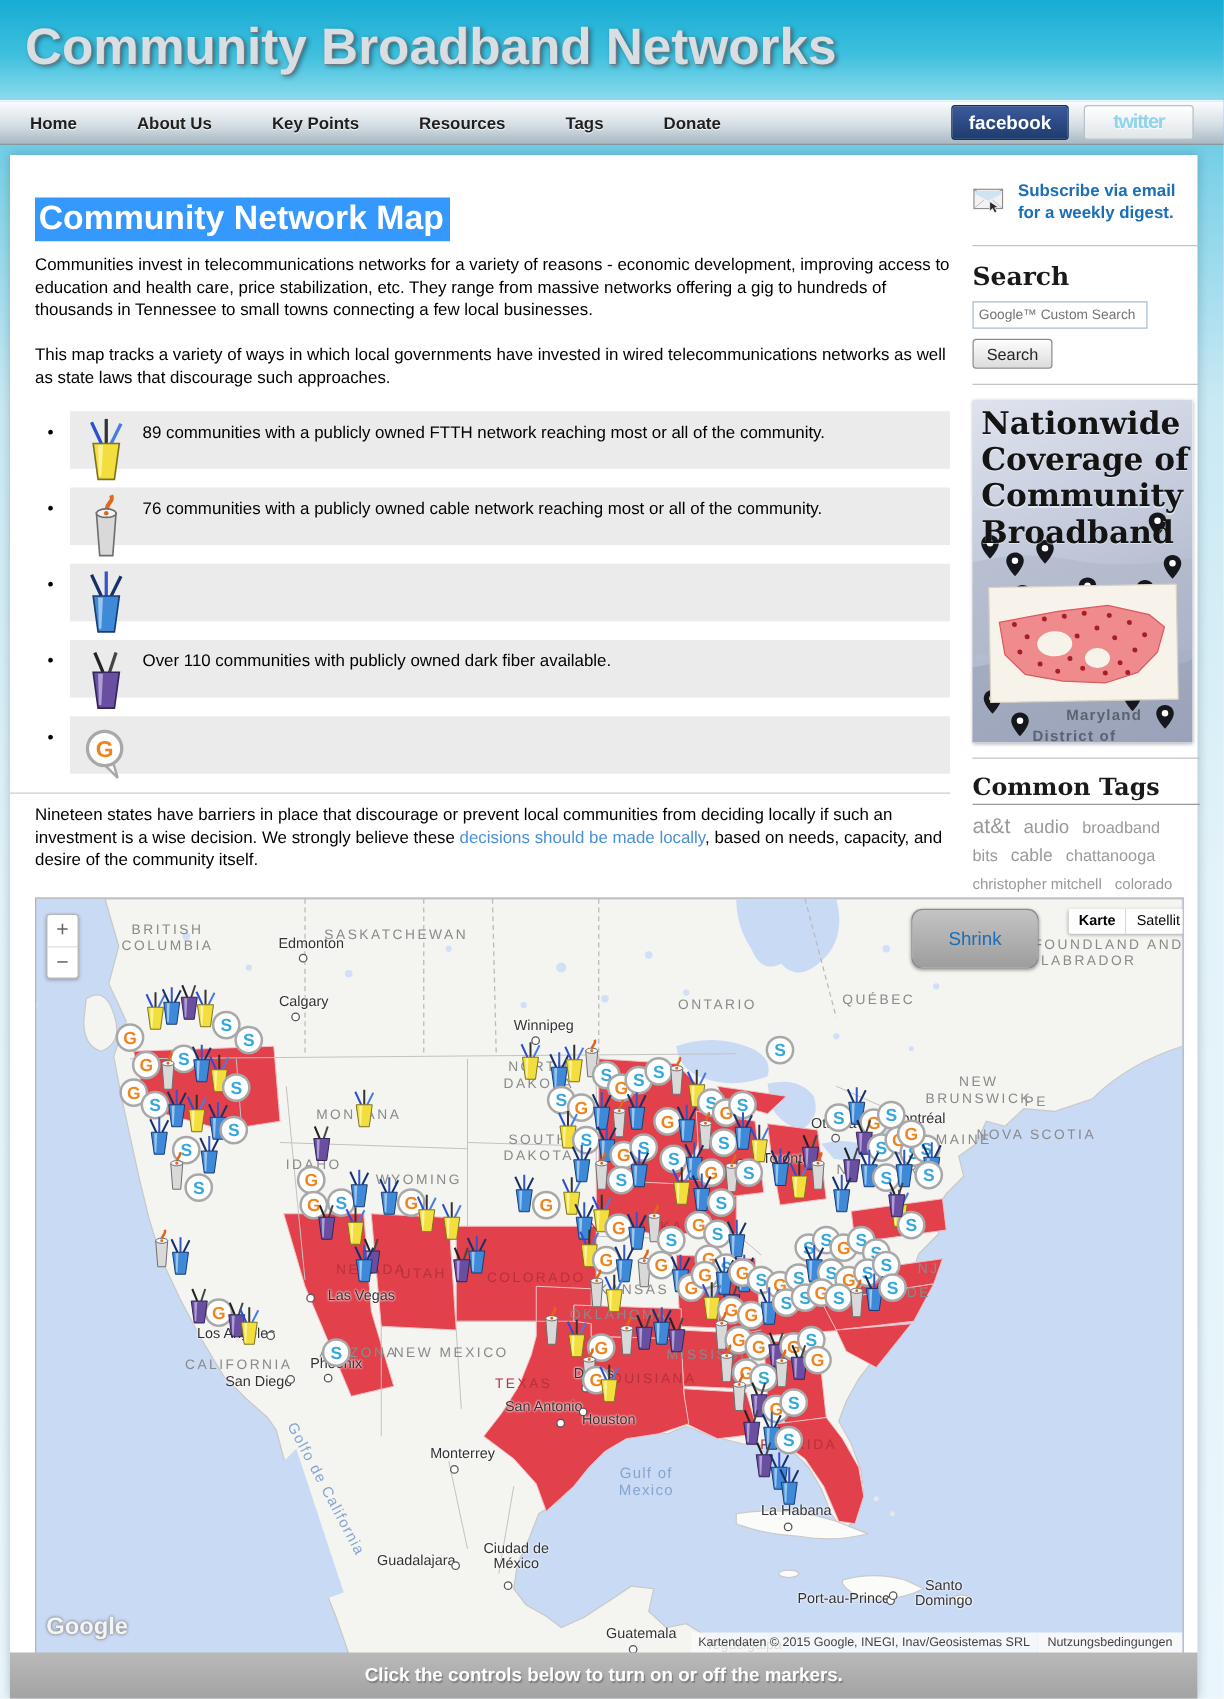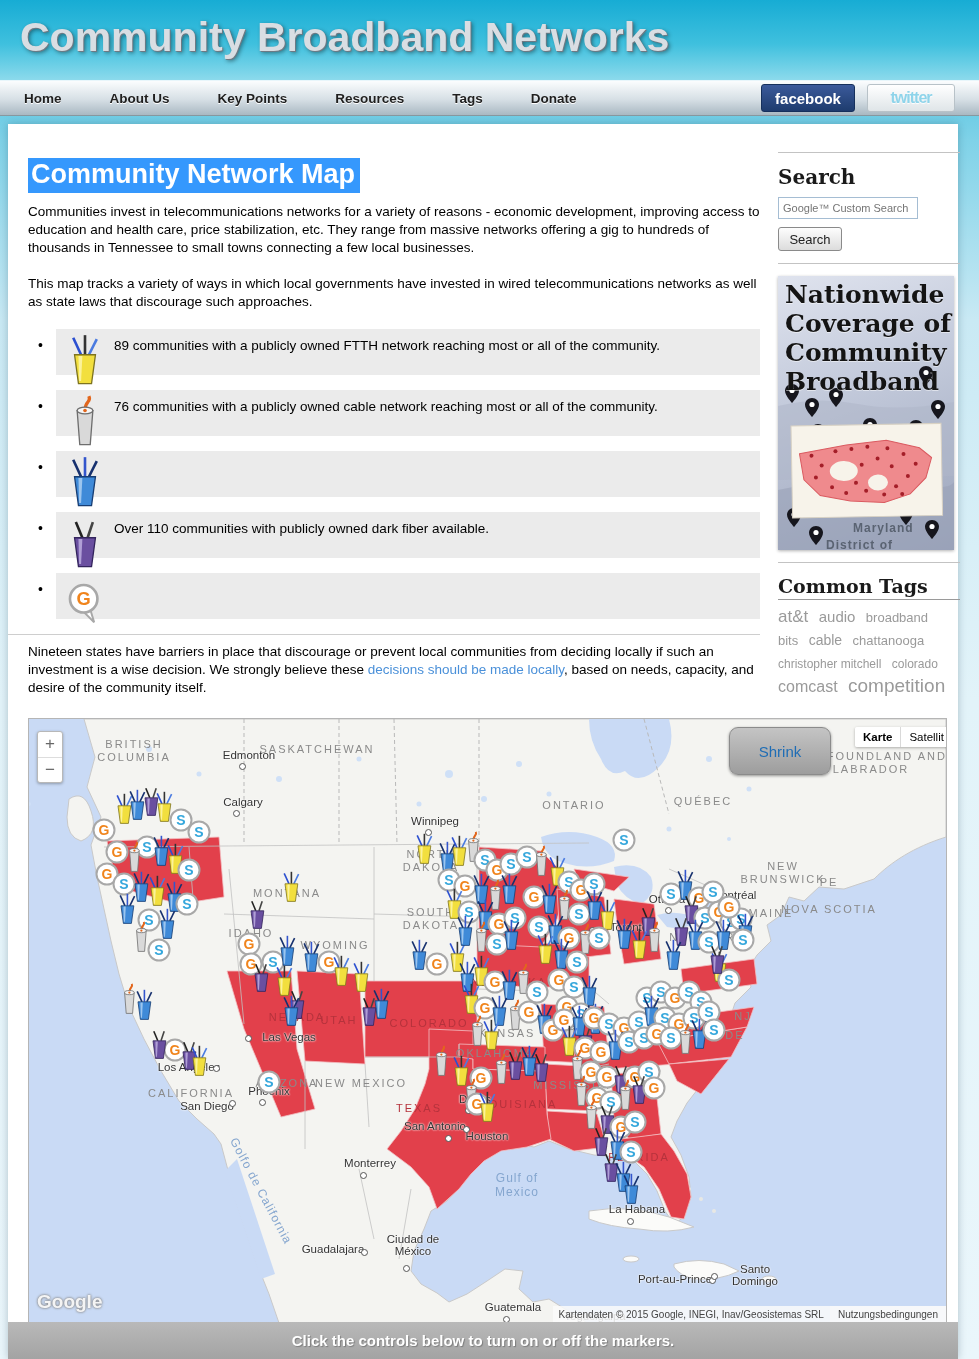--- a/index.html
+++ b/index.html
@@ -212,20 +212,30 @@
           <div class="b-box"><svg class="b-ic" viewBox="0 0 26 32">
               <use href="#sym-gtail"></use>
             </svg></div>
         </li>
       </ul>
     <hr class="node-sep">
     <p class="para after-node"><span>Nineteen states have barriers in place that discourage or prevent local communities from deciding locally if such an investment is a wise decision. We strongly believe these </span><span class="link">decisions should be made locally</span><span>, based on needs, capacity, and desire of the community itself.</span></p>
   </div>
 
   <div class="sidebar">
+    <div class="sub-row">
+      <svg width="46" height="40" viewBox="0 0 46 40">
+        <rect x="2" y="5" width="40" height="27" fill="#f2f2f2" stroke="#888" stroke-width="1.5"></rect>
+        <path d="M2,5 L22,19 L42,5" fill="none" stroke="#888" stroke-width="1.5"></path>
+        <path d="M4,7 L40,7 L40,12 L22,21 L4,12 Z" fill="#cfe4f2"></path>
+        <path d="M2,32 L16,20 M42,32 L28,20" stroke="#aaa" stroke-width="1"></path>
+        <path d="M24,22 L24,36 L28,32 L31,38 L34,36 L31,31 L36,30 Z" fill="#2a2a2a" stroke="#fff" stroke-width="1"></path>
+      </svg>
+      <div class="sub-text">Subscribe via email for a weekly digest.</div>
+    </div>
     <hr class="s-hr">
     <div class="side-h">Search</div>
     <input class="gsearch" type="text" placeholder="Google™ Custom Search" style="">
     <br>
     <button class="search-btn">Search</button>
     <hr class="s-hr">
 
     
     <div class="promo">
       <svg class="geo" width="176" height="274" viewBox="0 0 176 274">

